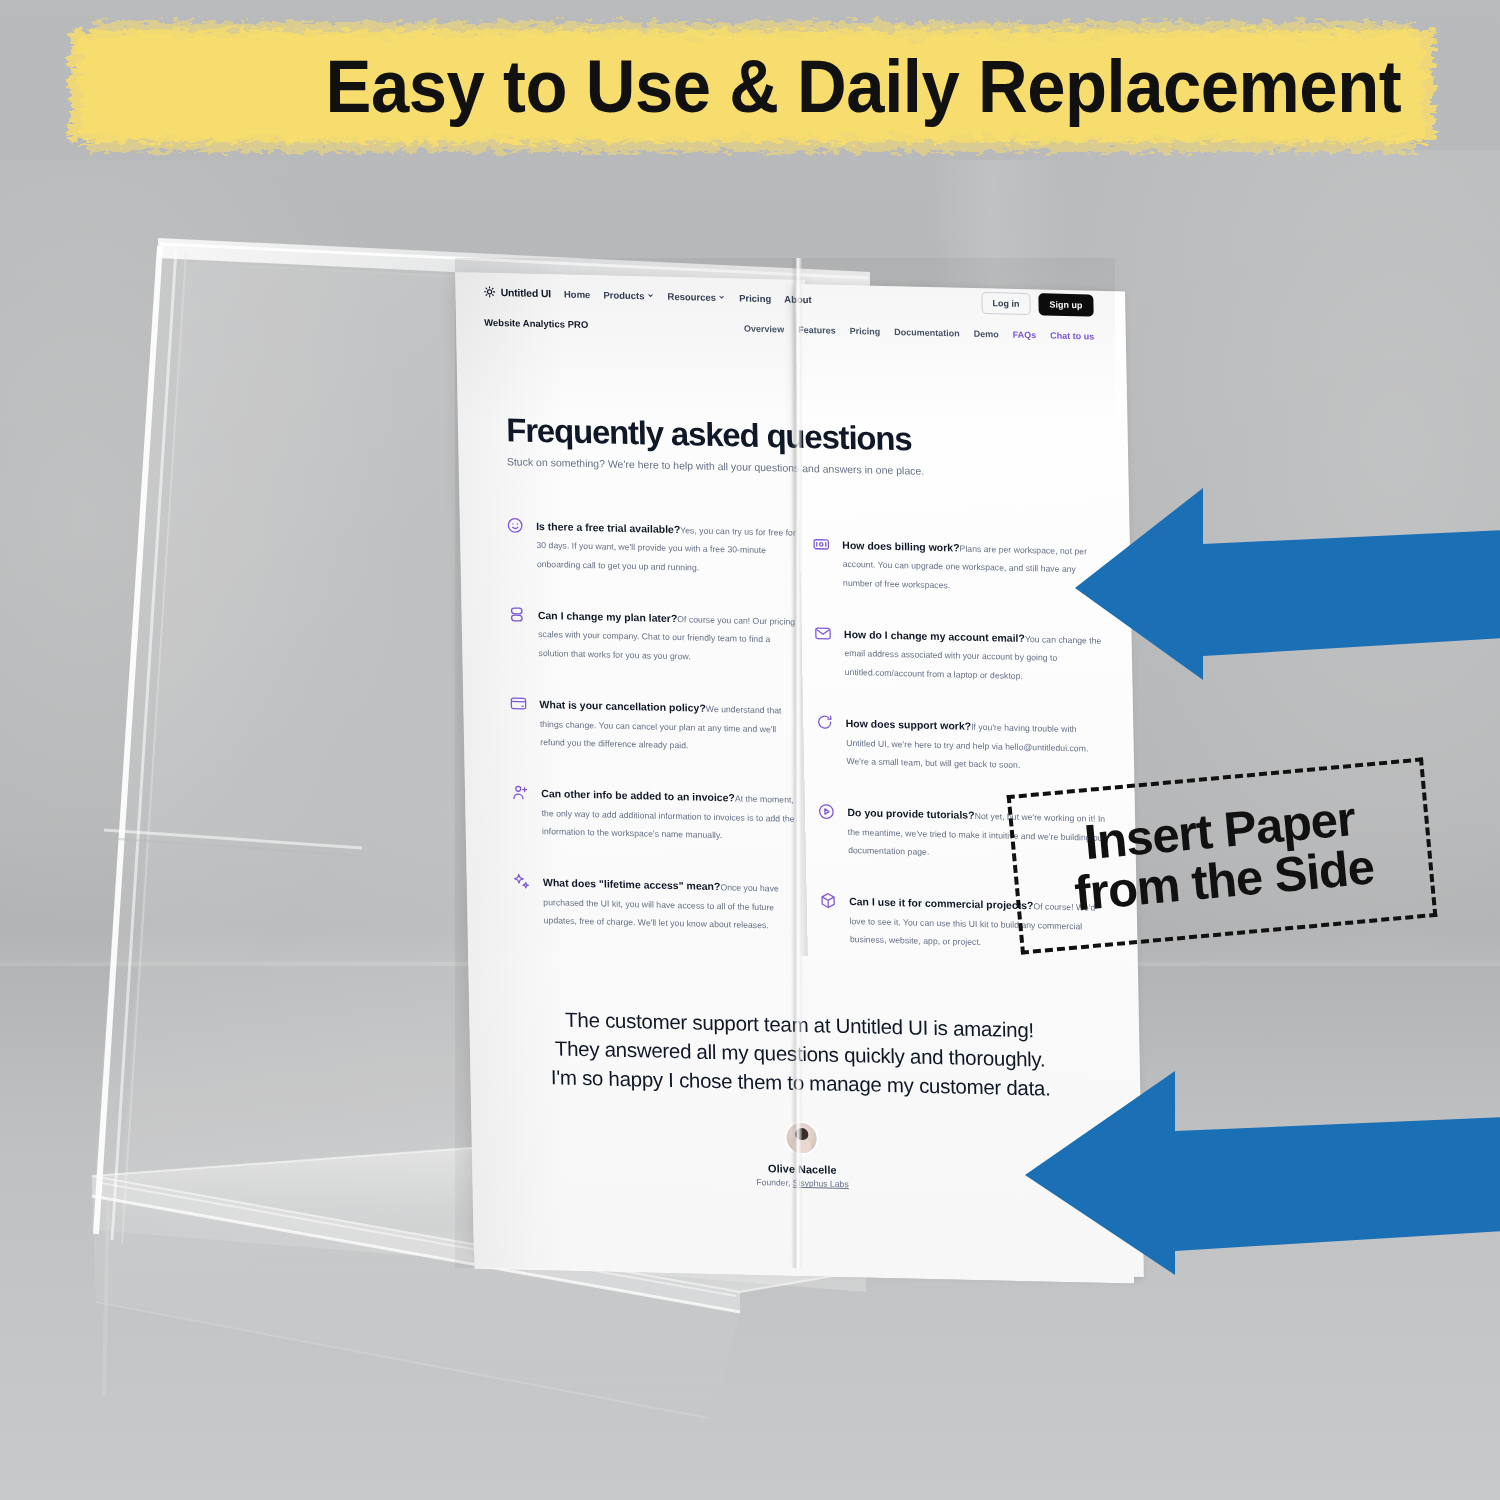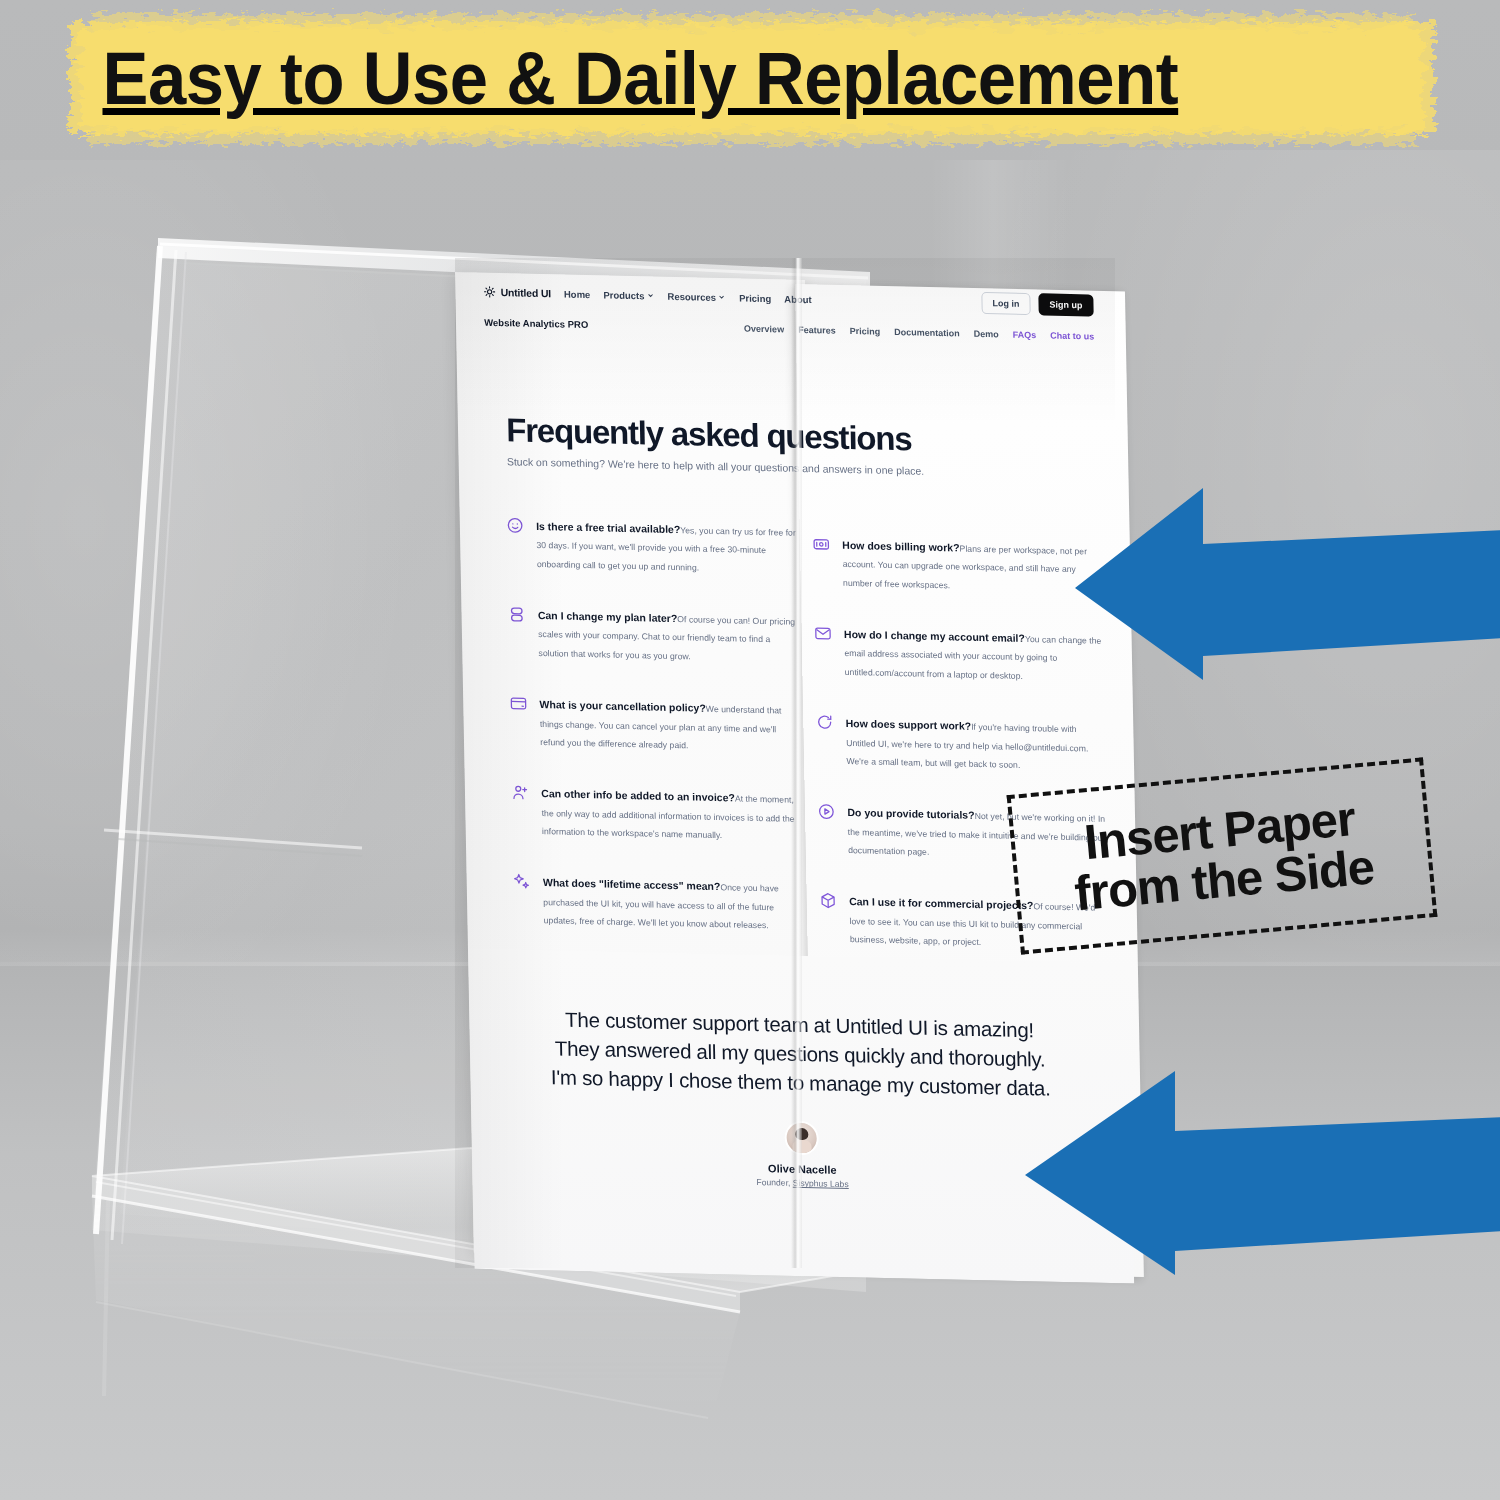--- a/index.html
+++ b/index.html
@@ -36,24 +36,23 @@
     background:linear-gradient(90deg, rgba(255,255,255,.10), rgba(255,255,255,.30) 30%, rgba(255,255,255,.10));
     opacity:.5;
   }
   #floor {
     position:absolute; left:0; top:966px; width:1500px; height:534px;
     background:linear-gradient(180deg,#b3b4b5 0%, #c0c1c2 35%, #c8c9ca 100%);
   }
 
   
   #banner {
-    position:absolute; left:62px; top:8px; width:1380px; height:140px;
-    display:flex; align-items:center; justify-content:flex-start;
+    position:absolute; left:62px; top:16px; width:1380px; height:140px;
+    display:flex; align-items:center; justify-content:flex-end;
     z-index:40;
-    text-decoration:underline;
   }
   #banner-brush {
     position:absolute; inset:0;
   }
   #banner-text {
     position:relative;
     font-family:"Liberation Sans", sans-serif;
     font-weight:bold;
     font-size:74px;
     letter-spacing:-0.5px;

